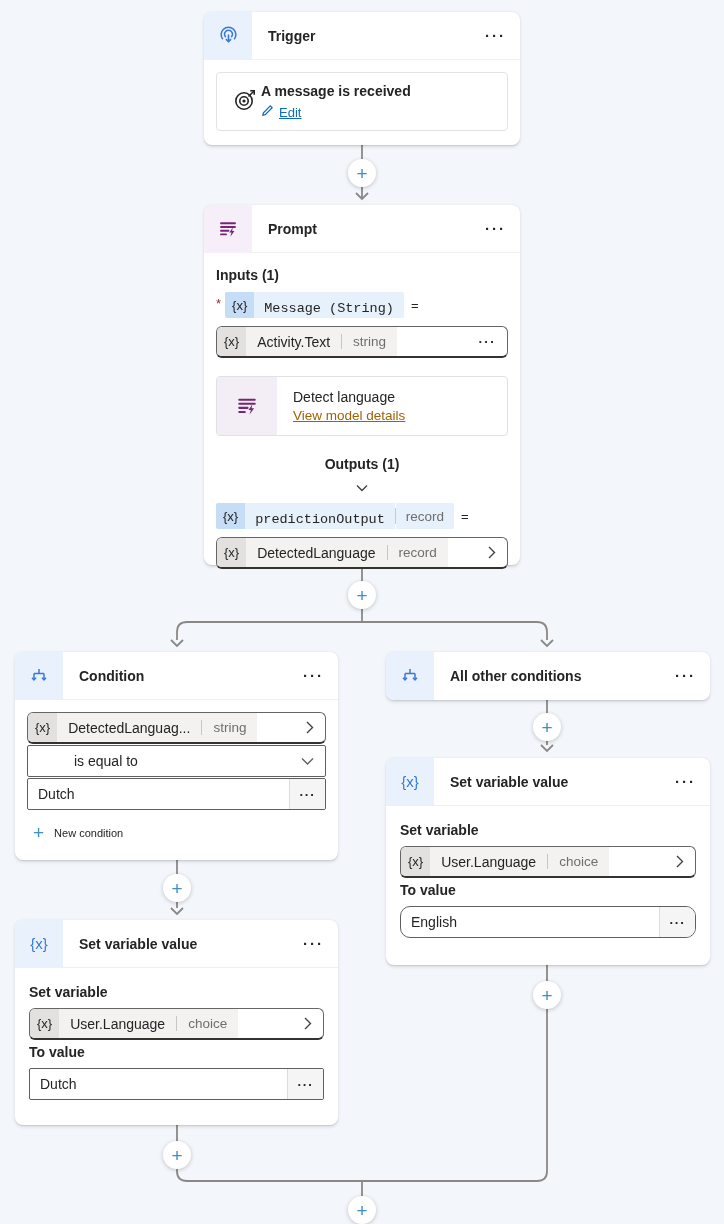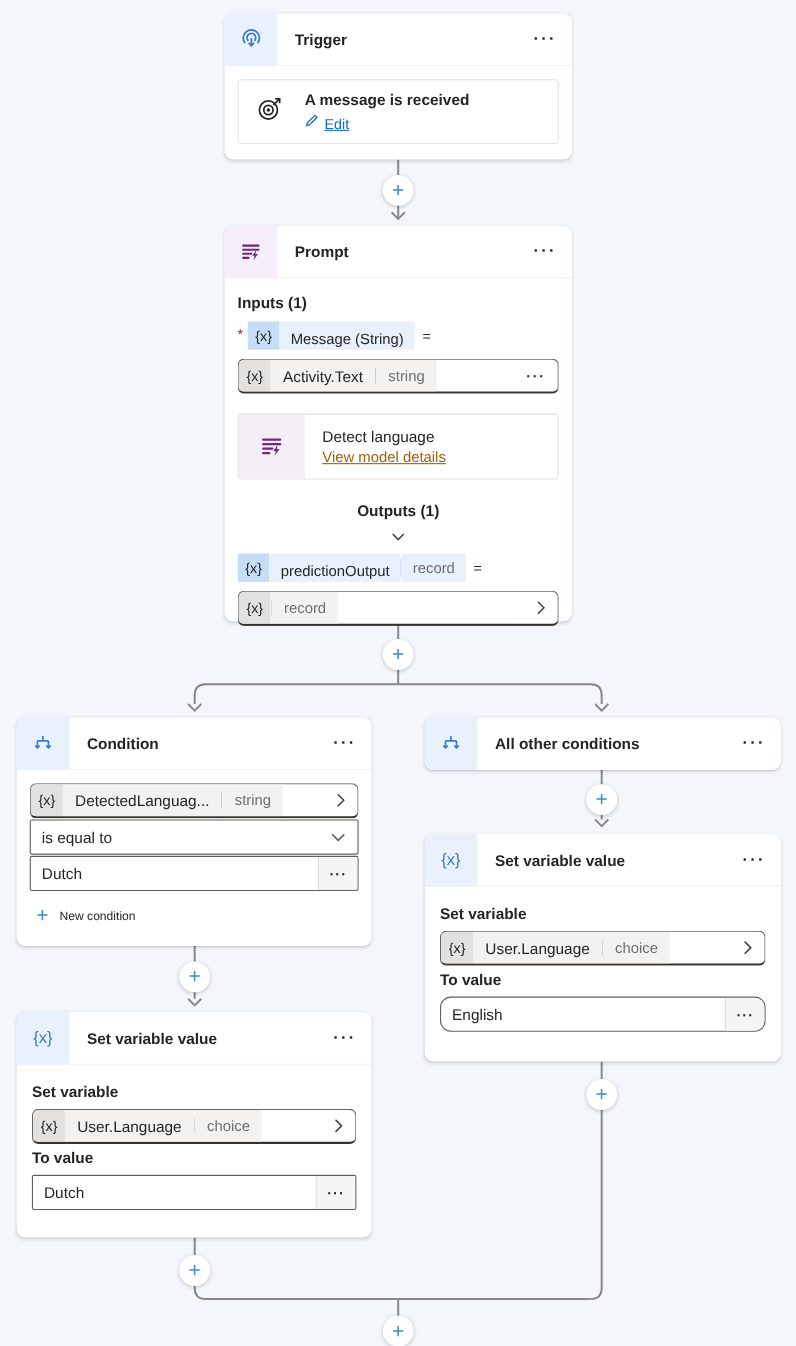--- a/index.html
+++ b/index.html
@@ -35,34 +35,34 @@
   }
   .node-body { padding:12px; }
 
   .vx-blue { color:#3b78d4; font-size:15px; font-weight:400; }
 
   
   .inner-card {
     border:1px solid #e3e3e3; border-radius:4px; height:59px;
     display:flex; align-items:center; padding:0 14px; background:#fff;
   }
-  .inner-card .txt { margin-left:18px; }
+  .inner-card .txt { margin-left:2px; }
   .inner-card .lbl { font-size:14px; font-weight:700; }
   .edit-row { display:flex; align-items:center; gap:5px; margin-top:3px; }
   .link-blue { color:#0f6cbd; font-size:13px; text-decoration:underline; cursor:pointer; }
 
   
   .sec-label { font-size:14px; font-weight:700; color:#242424; display:flex; align-items:center; gap:7px; }
 
   
   .pill-row { display:flex; align-items:center; margin-top:9px; }
   .req-star { color:#a4262c; font-size:13px; margin-right:4px; margin-top:-4px; }
   .pill { display:inline-flex; align-items:stretch; height:26px; border-radius:2px; overflow:hidden; font-size:13.5px; }
   .pill .chip { display:flex; align-items:center; padding:0 7px; background:#c5ddf6; font-size:13px; }
-  .pill .plabel { display:flex; align-items:center; padding:16px 10px; background:#e7f1fc; }
+  .pill .plabel { display:flex; align-items:center; padding:16px 10px; background:#e7f1fc;font-family:Liberation Mono, monospace; }
   .pill .ptype { display:flex; align-items:center; padding:0 10px 0 0; background:#e7f1fc; color:#6e6e6e; }
   .pill .pdiv { width:1px; background:#b9cfe8; margin:5px 0; }
   .eq { margin-left:7px; font-size:13px; }
 
   
   .expr-field {
     margin-top:8px; height:32px; display:flex; align-items:stretch;
     border:1px solid #666; border-bottom:2px solid #35332f; border-radius:6px;
     background:#fff; overflow:hidden; cursor:pointer;
   }
@@ -250,20 +250,21 @@
           <span class="chip">{x}</span>
           <span class="plabel">predictionOutput</span>
           <span class="pdiv"></span>
           <span class="ptype" style="padding-left:10px;">record</span>
         </span>
         <span class="eq">=</span>
       </div>
 
       <div class="expr-field">
         <span class="chip">{x}</span>
+        <span class="flabel">DetectedLanguage</span>
         <span class="fdiv-wrap">
             <span class="fdiv"></span>
           </span>
         <span class="ftype">record</span>
         <span class="spacer"></span>
         <span class="chev">
           <svg width="8" height="13" viewBox="0 0 8 13" fill="none" stroke="#424242" stroke-width="1.4">
             <polyline points="1,1 6.5,6.5 1,12"></polyline>
           </svg>
         </span>
@@ -296,21 +297,21 @@
             <span class="fdiv"></span>
           </span>
         <span class="ftype">string</span>
         <span class="spacer"></span>
         <span class="chev">
           <svg width="8" height="13" viewBox="0 0 8 13" fill="none" stroke="#424242" stroke-width="1.4">
             <polyline points="1,1 6.5,6.5 1,12"></polyline>
           </svg>
         </span>
       </div>
-      <div class="select-box" style="margin-top:1px;">
+      <div class="select-box" style="margin-top:1px;padding-left:36px;">
         <span class="val">is equal to</span>
         <span class="chev">
           <svg width="13" height="9" viewBox="0 0 13 9" fill="none" stroke="#616161" stroke-width="1.4">
             <polyline points="1,1.5 6.5,7 12,1.5"></polyline>
           </svg>
         </span>
       </div>
       <div class="text-input" style="margin-top:1px;">
         <span class="val">Dutch</span>
         <span class="dots-btn">···</span>

